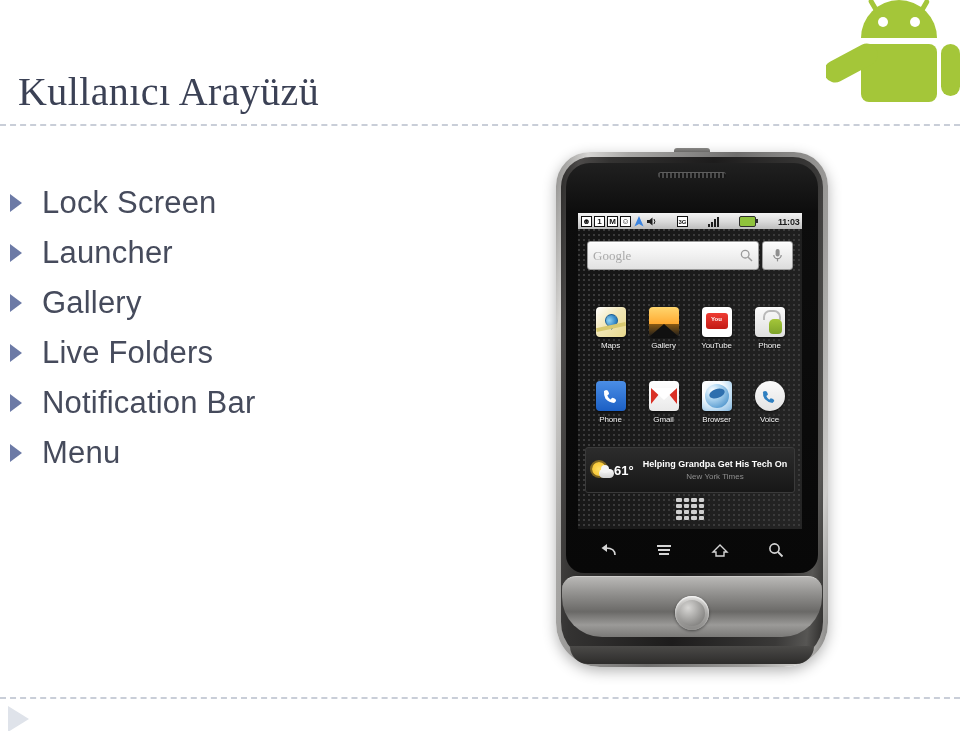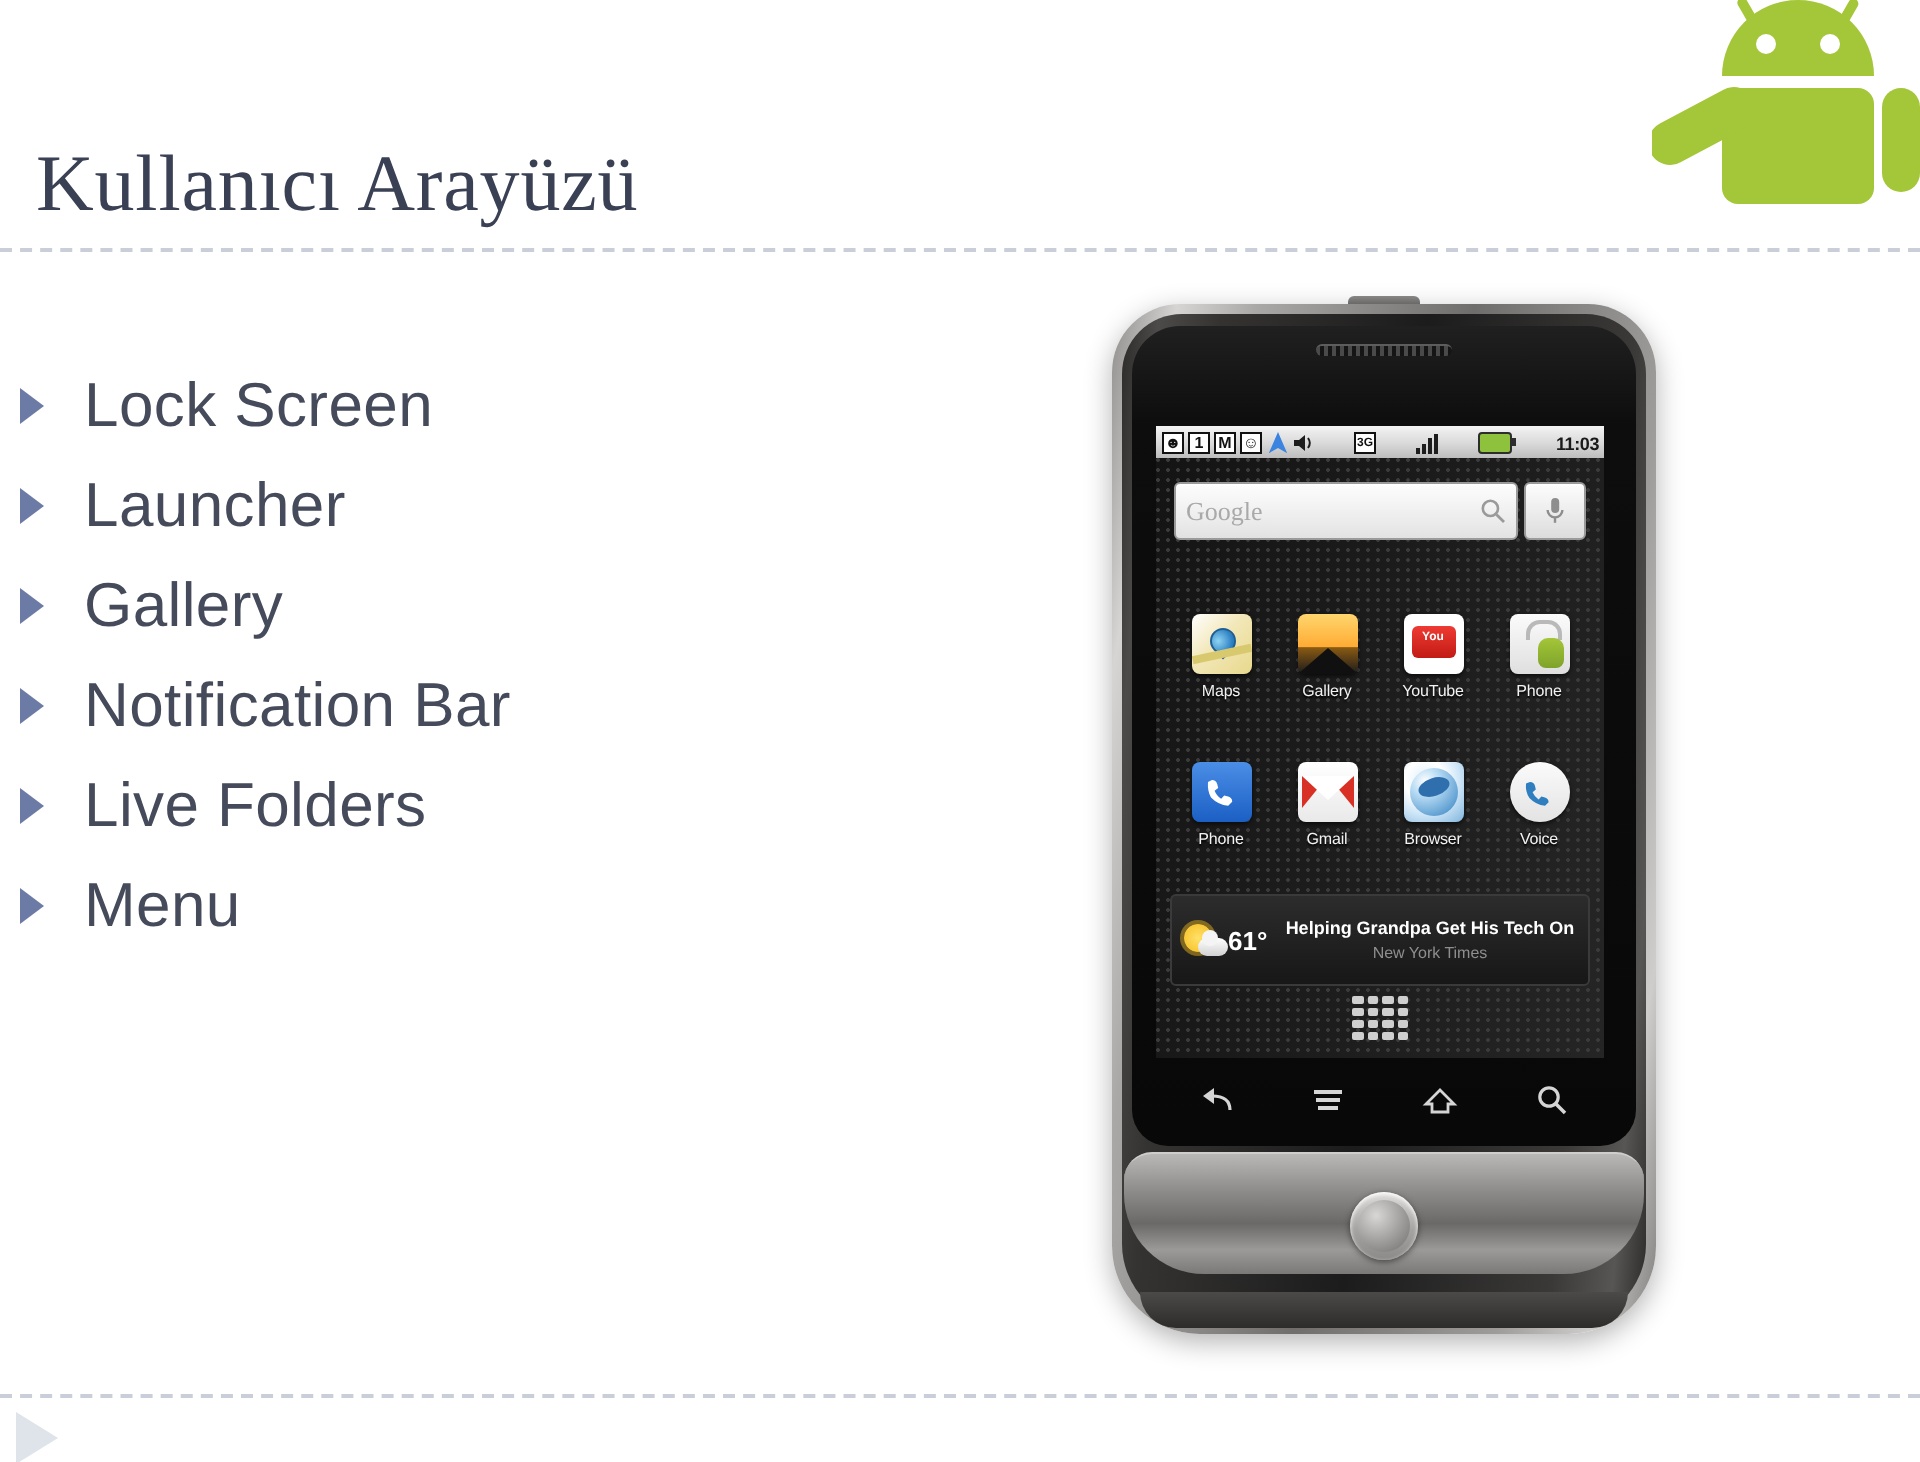--- a/index.html
+++ b/index.html
@@ -541,27 +541,27 @@
   <div class="bullet-row">
     <span class="bullet-marker">
         <i></i>
       </span>
     <span class="bullet-text">Gallery</span>
   </div>
   <div class="bullet-row">
     <span class="bullet-marker">
         <i></i>
       </span>
-    <span class="bullet-text">Notification Bar</span>
+    <span class="bullet-text">Live Folders</span>
   </div>
   <div class="bullet-row">
     <span class="bullet-marker">
         <i></i>
       </span>
-    <span class="bullet-text">Live Folders</span>
+    <span class="bullet-text">Notification Bar</span>
   </div>
   <div class="bullet-row">
     <span class="bullet-marker">
         <i></i>
       </span>
     <span class="bullet-text">Menu</span>
   </div>
 </div>
 
 <div id="phone">

